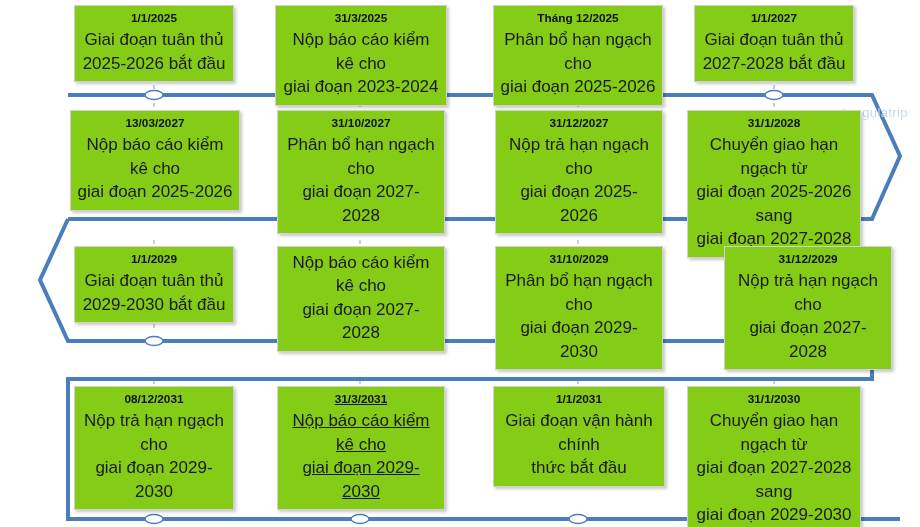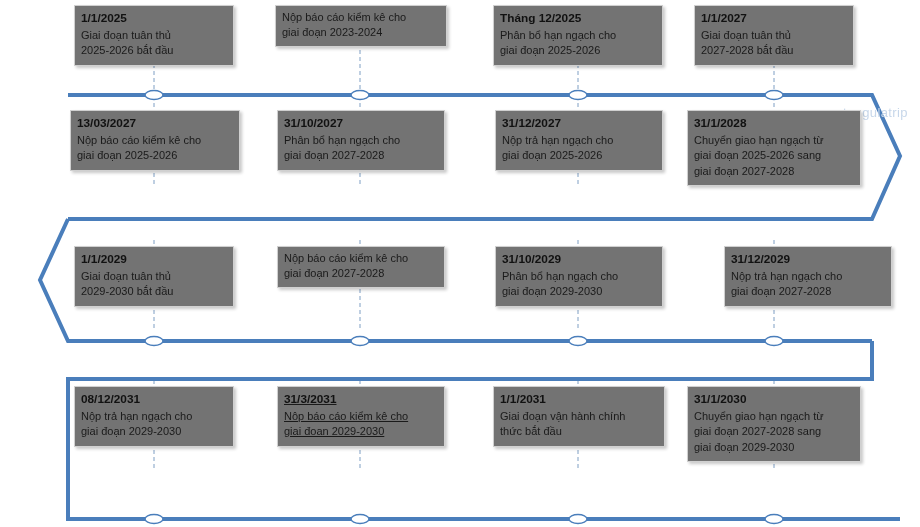--- a/index.html
+++ b/index.html
@@ -22,40 +22,41 @@
   }
   .tl-svg {
     position: absolute;
     left: 0; top: 0;
     width: 920px;
     height: 527px;
     pointer-events: none;
   }
   .card {
     position: absolute;
-    background: #737373;
+    background: #84cc16;
     border: 1px solid #d0d0d0;
     box-shadow: 2px 2px 3px rgba(0,0,0,0.22);
     box-sizing: border-box;
+    text-align: center;
     padding: 4px 6px 6px 6px;
     font-size: 11.5px;
     color: #1a1a1a;
     line-height: 1.38;
   }
   .card .date {
     font-weight: bold;
     font-size: 11.8px;
     display: block;
     margin-bottom: 2px;
     color: #111111;
   }
   .card .desc {
     display: block;
     white-space: pre-line;
-    font-size: 11px;
+    font-size: 17px;
     color: #1a1a1a;
   }
   .watermark {
     position: absolute;
     right: 12px;
     top: 105px;
     font-size: 13px;
     color: #c7d7ea;
     letter-spacing: 0.4px;
     font-family: "Liberation Sans", sans-serif;
@@ -116,20 +117,21 @@
   </svg>
 
   <div class="watermark">rectangulatrip</div>
 
   <div class="card" style="left:74px; top:5px; width:160px;">
     <span class="date">1/1/2025</span>
     <span class="desc">Giai đoạn tuân thủ
 2025-2026 bắt đầu</span>
   </div>
   <div class="card" style="left:275px; top:5px; width:172px;">
+    <span class="date">31/3/2025</span>
     <span class="desc">Nộp báo cáo kiểm kê cho
 giai đoạn 2023-2024</span>
   </div>
   <div class="card" style="left:493px; top:5px; width:170px;">
     <span class="date">Tháng 12/2025</span>
     <span class="desc">Phân bổ hạn ngạch cho
 giai đoạn 2025-2026</span>
   </div>
   <div class="card" style="left:694px; top:5px; width:160px;">
     <span class="date">1/1/2027</span>

